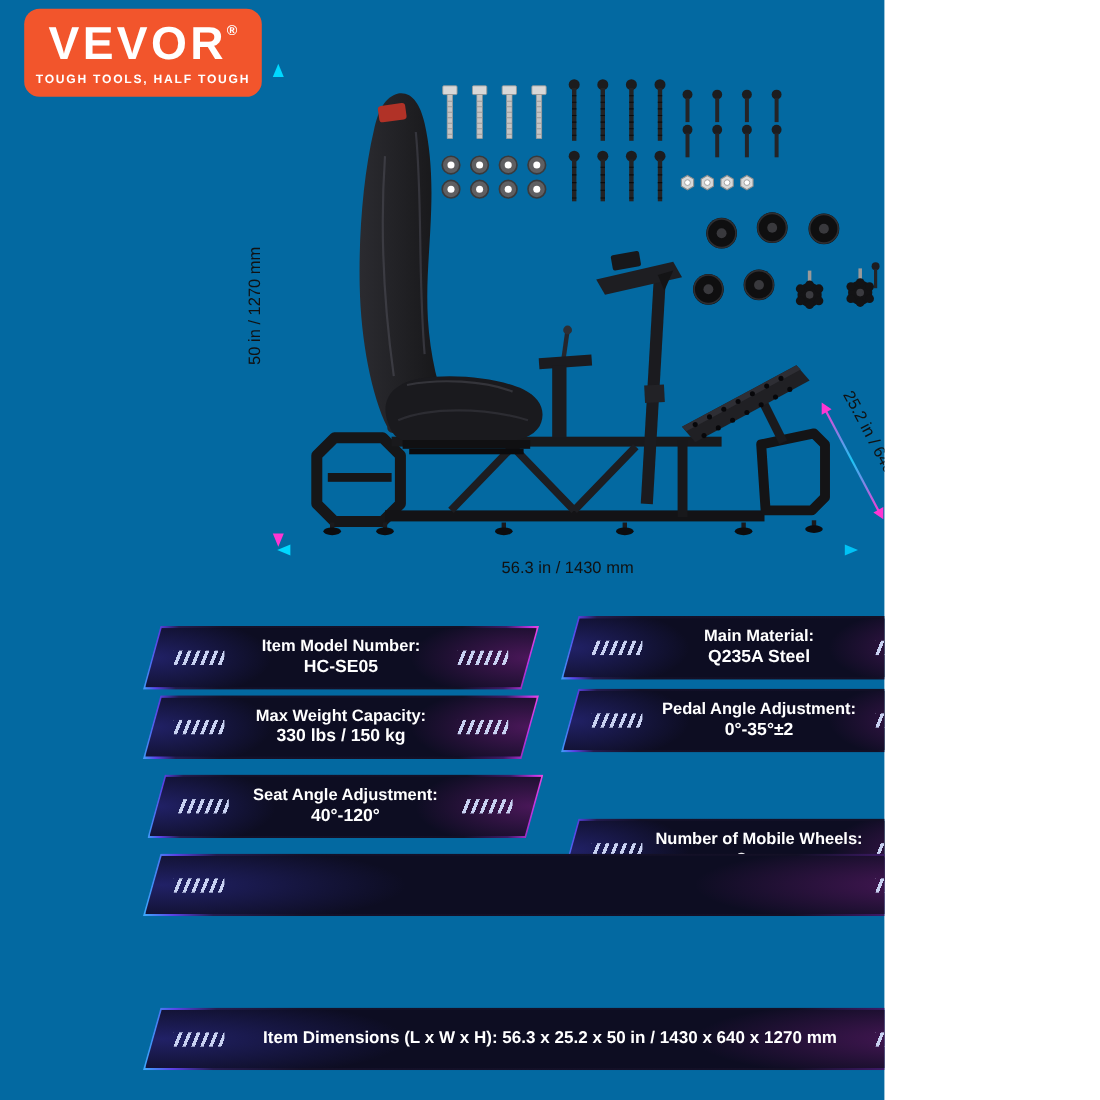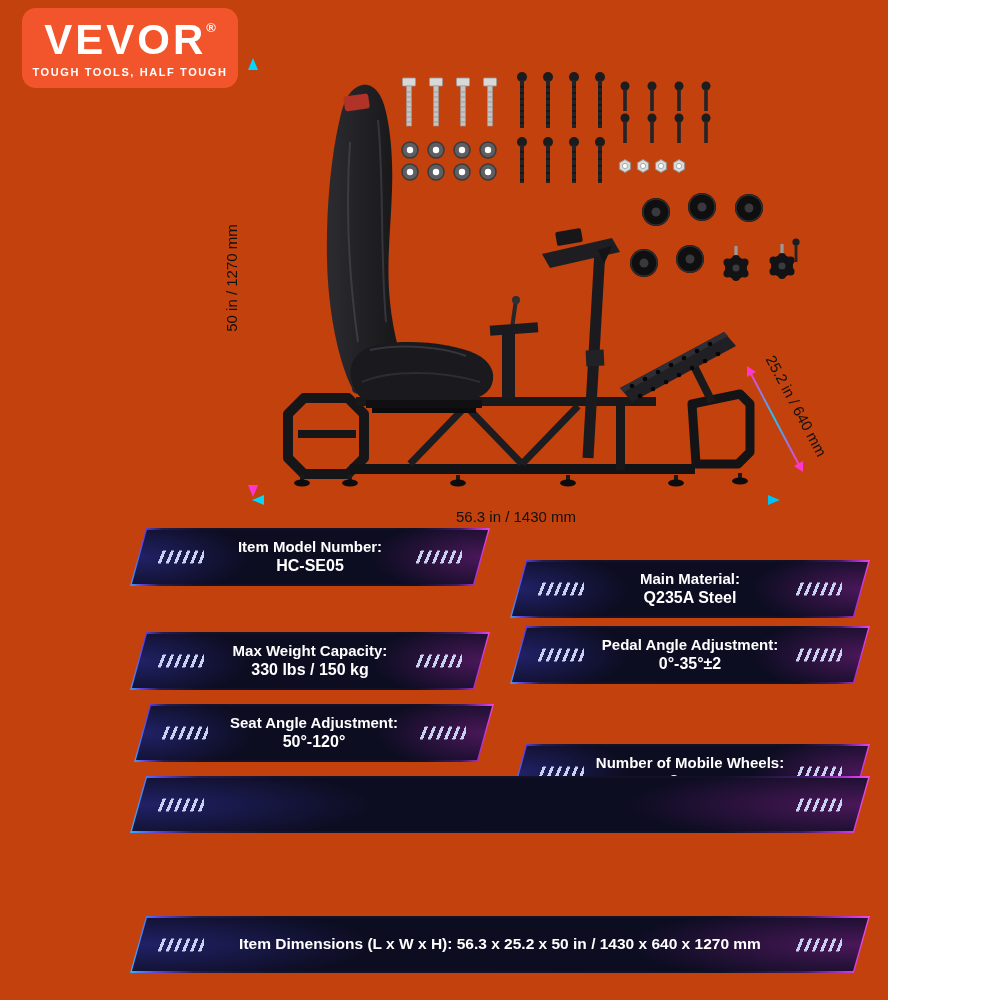--- a/index.html
+++ b/index.html
@@ -1,17 +1,17 @@
 <!DOCTYPE html>
 <html><head>
 <meta charset="utf-8">
 <style>
   html,body { margin:0; padding:0; background:#fff; }
   body { width:1000px; height:1000px; font-family:"Liberation Sans", sans-serif; }
-  .page { position:relative; width:888px; height:1000px; background:#c2410c; overflow:hidden; }
+  .page { position:relative; width:804px; height:1000px; background:#0369a1; overflow:hidden; }
 
   
   .logo { position:absolute; left:22px; top:8px; width:216px; height:80px;
           background:#F2552C; border-radius:14px; color:#fff;
           display:flex; flex-direction:column; align-items:center; justify-content:center; }
   .logo-name-row { display:flex; align-items:flex-start; line-height:1; }
   .logo-name { font-size:42px; font-weight:800; letter-spacing:3px; }
   .logo-reg { font-size:13px; font-weight:700; margin-top:2px; }
   .logo-tagline { font-size:11px; font-weight:700; letter-spacing:1.6px; margin-top:5px; }
 
@@ -283,21 +283,21 @@
       <line x1="550" y1="322" x2="599" y2="415" stroke="url(#gd)" stroke-width="2"></line>
       <polygon points="547,316 556,322 547,327" fill="#ff35d2"></polygon>
       <polygon points="603,422 603,411 594,416" fill="#ff35d2"></polygon>
     </g>
   </svg>
 
   <div class="dim dim-height">50 in / 1270 mm</div>
   <div class="dim dim-length">56.3 in / 1430 mm</div>
   <div class="dim dim-depth">25.2 in / 640 mm</div>
 
-  <div class="banner half" style="left:130px; top:528px;">
+  <div class="banner half" style="left:130px; top:569px;">
     <div class="banner-inner">
       <div class="hatch hatch-l"></div>
       <div class="hatch hatch-r"></div>
       <div class="banner-text">
         <div class="spec-label">Item Model Number:</div>
         <div class="spec-value">HC-SE05</div>
       </div>
     </div>
   </div>
   <div class="banner half" style="left:510px; top:560px;">
@@ -331,21 +331,21 @@
       </div>
     </div>
   </div>
 
   <div class="banner half" style="left:134px; top:704px;">
     <div class="banner-inner">
       <div class="hatch hatch-l"></div>
       <div class="hatch hatch-r"></div>
       <div class="banner-text">
         <div class="spec-label">Seat Angle Adjustment:</div>
-        <div class="spec-value">50°-120°</div>
+        <div class="spec-value">40°-120°</div>
       </div>
     </div>
   </div>
   <div class="banner half" style="left:510px; top:744px;">
     <div class="banner-inner">
       <div class="hatch hatch-l"></div>
       <div class="hatch hatch-r"></div>
       <div class="banner-text">
         <div class="spec-label">Number of Mobile Wheels:</div>
         <div class="spec-value">8 pcs</div>

